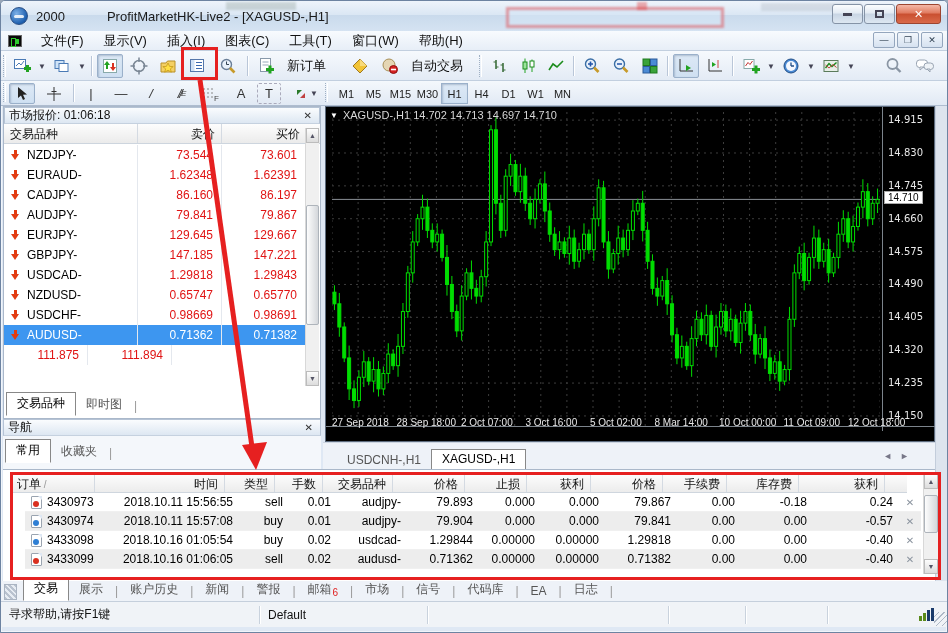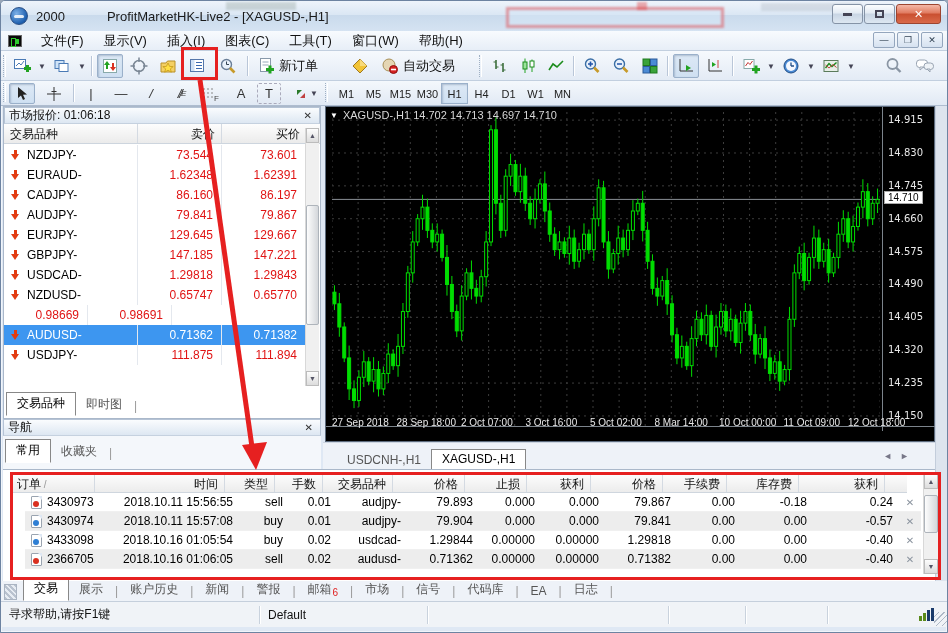--- a/index.html
+++ b/index.html
@@ -37,21 +37,21 @@
   .toolbar1{position:absolute;left:0;top:50px;width:948px;height:30px;
     background:linear-gradient(#f6f9fd,#e3ebf5);border-bottom:1px solid #c2cfdf;}
   .toolbar2{position:absolute;left:0;top:80px;width:948px;height:25px;
     background:linear-gradient(#f4f8fc,#e1e9f4);border-bottom:1px solid #aebccf;}
   .grip{position:absolute;top:4px;width:3px;height:22px;border-left:1px dotted #9fb0c4;border-right:1px solid #fff;}
   .tbtn{position:absolute;top:3px;height:24px;display:flex;align-items:center;justify-content:center;
     border:1px solid transparent;border-radius:2px;}
   .tbtn.pressed{border:1px solid #9ab0ca;background:linear-gradient(#dce8f5,#cfe0f2);box-shadow:inset 1px 1px 2px rgba(90,110,140,.35);}
   .tbtn svg{display:block;}
   .caret{font-size:8px;color:#445;margin-left:2px;}
-  .tlabel{font-size:13px;color:#111;margin-left:4px;white-space:nowrap;}
+  .tlabel{font-size:13px;color:#111;margin-left:12px;white-space:nowrap;}
   .vsep{position:absolute;top:5px;height:20px;width:1px;background:#b9c6d8;box-shadow:1px 0 0 #fff;}
   
   .dbtn{position:absolute;top:2px;height:21px;min-width:24px;display:flex;align-items:center;justify-content:center;
     font-size:13px;color:#333;border:1px solid transparent;border-radius:2px;}
   .dbtn.pressed{border:1px solid #9ab0ca;background:linear-gradient(#dde9f6,#cfe0f2);box-shadow:inset 1px 1px 2px rgba(90,110,140,.35);}
   .tfbtn{position:absolute;top:2px;height:21px;width:27px;display:flex;align-items:center;justify-content:center;
     font-size:11px;color:#222;border:1px solid transparent;}
   .tfbtn.pressed{border:1px solid #9ab0ca;background:linear-gradient(#dde9f6,#cfe0f2);box-shadow:inset 1px 1px 2px rgba(90,110,140,.35);}
   
   .panel-title{height:17px;background:linear-gradient(#fafcfe,#dde7f2);border:1px solid #b5c3d5;border-bottom:1px solid #c5d1df;
@@ -508,36 +508,36 @@
         </div>
         <div class="mw-row">
           <div class="mw-sym">
             <span class="downarr"></span>
             <span>NZDUSD-</span>
           </div>
           <div class="mw-num">0.65747</div>
           <div class="mw-num">0.65770</div>
         </div>
         <div class="mw-row">
+          <div class="mw-sym">
+            <span class="downarr"></span>
+            <span>USDCHF-</span>
+          </div>
           <div class="mw-num">0.98669</div>
           <div class="mw-num">0.98691</div>
         </div>
         <div class="mw-row sel">
           <div class="mw-sym">
             <span class="downarr"></span>
             <span>AUDUSD-</span>
           </div>
           <div class="mw-num">0.71362</div>
           <div class="mw-num">0.71382</div>
         </div>
         <div class="mw-row">
-          <div class="mw-sym">
-            <span class="downarr"></span>
-            <span>USDJPY-</span>
-          </div>
           <div class="mw-num">111.875</div>
           <div class="mw-num">111.894</div>
         </div>
       </div>
     <div class="scrollbar" style="right:1px;top:21px;width:14px;height:258px;">
       <div class="sb-btn">▲</div>
       <div class="sb-thumb" style="height:120px;margin-top:62px;"></div>
       <div class="sb-btn" style="position:absolute;bottom:0;">▼</div>
     </div>
     <div class="tabs-strip" id="mw-tabs" style="left:2px;bottom:2px;height:22px;">
@@ -926,21 +926,21 @@
           <div class="t-cell num" style="width: 64px;">0.00000</div>
           <div class="t-cell num" style="width: 72px;">1.29818</div>
           <div class="t-cell num" style="width: 64px;">0.00</div>
           <div class="t-cell num" style="width: 72px;">0.00</div>
           <div class="t-cell num" style="width: 86px;">-0.40</div>
           <div class="t-cell row-x" style="width: 22px;">✕</div>
         </div>
         <div class="t-row">
           <div class="t-cell" style="width: 84px; display: flex; align-items: center;">
             <span class="doc sell"></span>
-            <span>2366705</span>
+            <span>3433099</span>
           </div>
           <div class="t-cell num" style="width: 130px;">2018.10.16 01:06:05</div>
           <div class="t-cell num" style="width: 50px;">sell</div>
           <div class="t-cell num" style="width: 48px;">0.02</div>
           <div class="t-cell num" style="width: 70px;">audusd-</div>
           <div class="t-cell num" style="width: 72px;">0.71362</div>
           <div class="t-cell num" style="width: 62px;">0.00000</div>
           <div class="t-cell num" style="width: 64px;">0.00000</div>
           <div class="t-cell num" style="width: 72px;">0.71382</div>
           <div class="t-cell num" style="width: 64px;">0.00</div>

